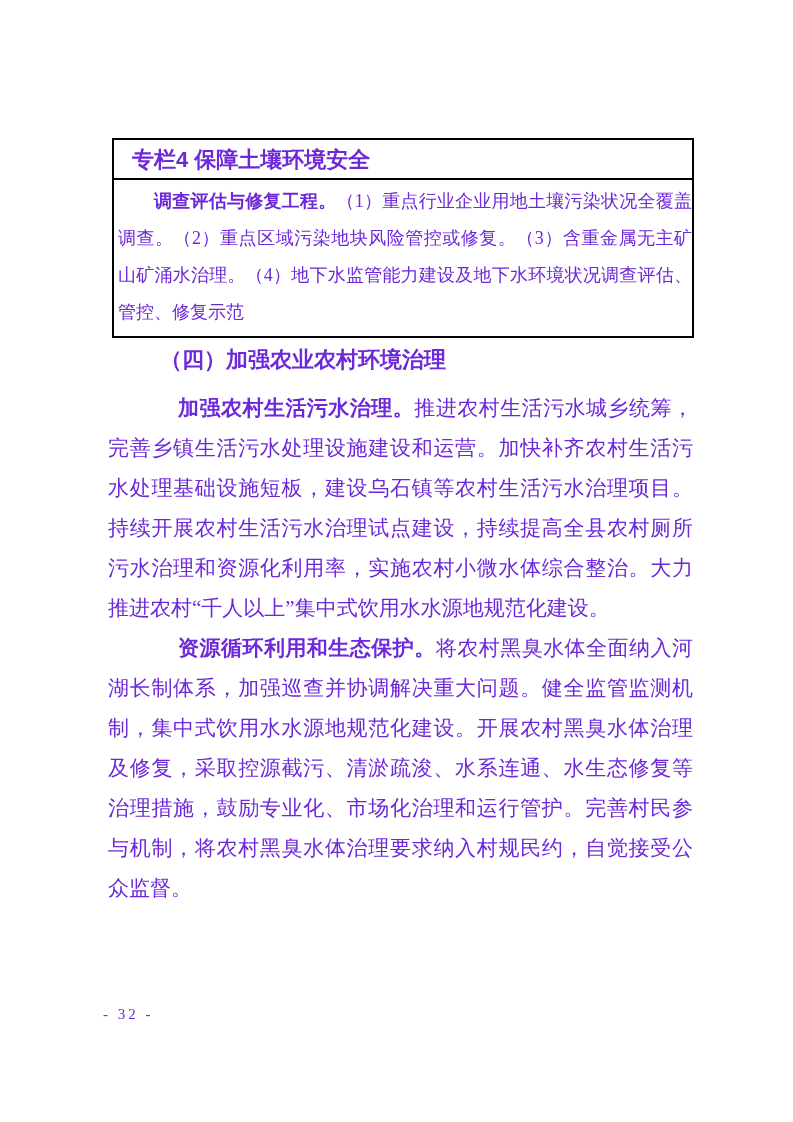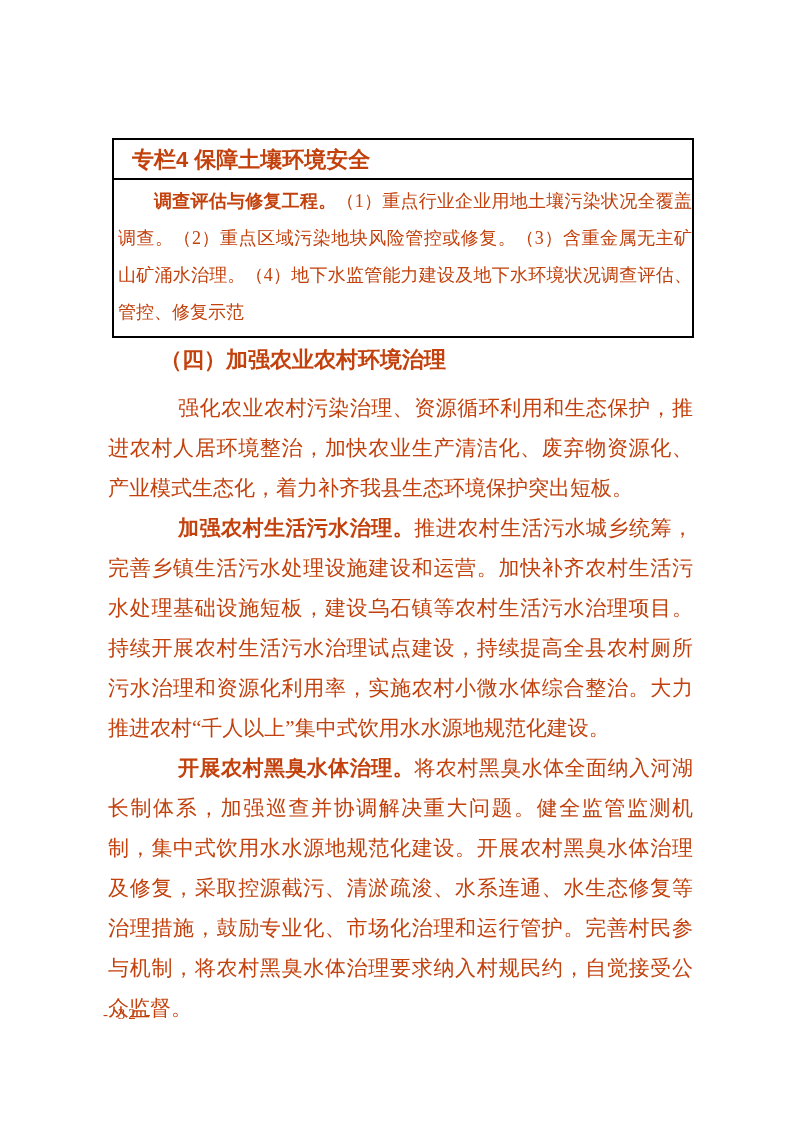--- a/index.html
+++ b/index.html
@@ -5,21 +5,21 @@
   html, body {
     margin: 0;
     padding: 0;
     background: #ffffff;
   }
   .page {
     position: relative;
     width: 793px;
     height: 1122px;
     background: #ffffff;
-    color: #c2410c;
+    color: #6d28d9;
     font-family: "Liberation Serif", "DejaVu Serif", serif;
     overflow: hidden;
   }
   
   .callout-box {
     position: absolute;
     left: 112px;
     top: 138px;
     width: 582px;
     box-sizing: border-box;
@@ -89,22 +89,21 @@
 <div class="page">
 
   <div class="callout-box">
     <div class="box-title">专栏4 保障土壤环境安全</div>
     <div class="box-body"><span class="box-lead">调查评估与修复工程。</span><span>（1）重点行业企业用地土壤污染状况全覆盖调查。（2）重点区域污染地块风险管控或修复。（3）含重金属无主矿山矿涌水治理。（4）地下水监管能力建设及地下水环境状况调查评估、管控、修复示范</span></div>
   </div>
 
   <div class="main-content">
     <h2 class="section-heading">（四）加强农业农村环境治理</h2>
 
-    <p class="para"><span class="para-lead"></span><span>强化农业农村污染治理、资源循环利用和生态保护，推进农村人居环境整治，加快农业生产清洁化、废弃物资源化、产业模式生态化，着力补齐我县生态环境保护突出短板。</span></p>
 
     <p class="para"><span class="para-lead">加强农村生活污水治理。</span><span>推进农村生活污水城乡统筹，完善乡镇生活污水处理设施建设和运营。加快补齐农村生活污水处理基础设施短板，建设乌石镇等农村生活污水治理项目。持续开展农村生活污水治理试点建设，持续提高全县农村厕所污水治理和资源化利用率，实施农村小微水体综合整治。大力推进农村“千人以上”集中式饮用水水源地规范化建设。</span></p>
 
-    <p class="para"><span class="para-lead">开展农村黑臭水体治理。</span><span>将农村黑臭水体全面纳入河湖长制体系，加强巡查并协调解决重大问题。健全监管监测机制，集中式饮用水水源地规范化建设。开展农村黑臭水体治理及修复，采取控源截污、清淤疏浚、水系连通、水生态修复等治理措施，鼓励专业化、市场化治理和运行管护。完善村民参与机制，将农村黑臭水体治理要求纳入村规民约，自觉接受公众监督。</span></p>
+    <p class="para"><span class="para-lead">资源循环利用和生态保护。</span><span>将农村黑臭水体全面纳入河湖长制体系，加强巡查并协调解决重大问题。健全监管监测机制，集中式饮用水水源地规范化建设。开展农村黑臭水体治理及修复，采取控源截污、清淤疏浚、水系连通、水生态修复等治理措施，鼓励专业化、市场化治理和运行管护。完善村民参与机制，将农村黑臭水体治理要求纳入村规民约，自觉接受公众监督。</span></p>
   </div>
 
   <div class="page-number">- 32 -</div>
 
 </div>
 
 </body></html>

